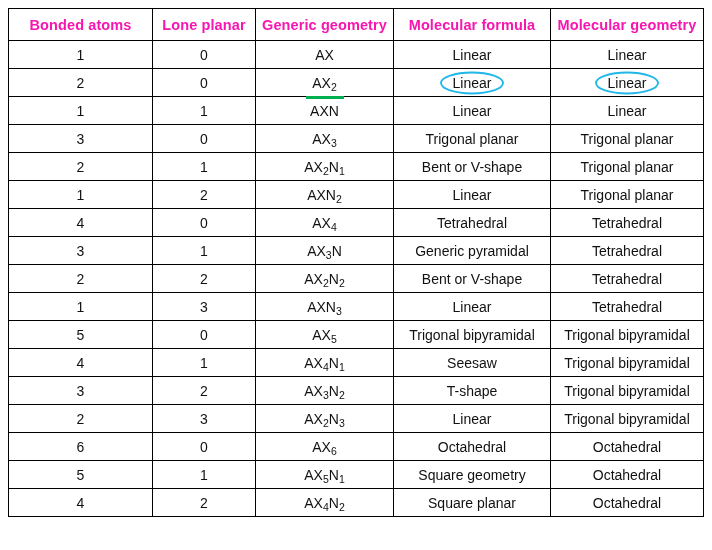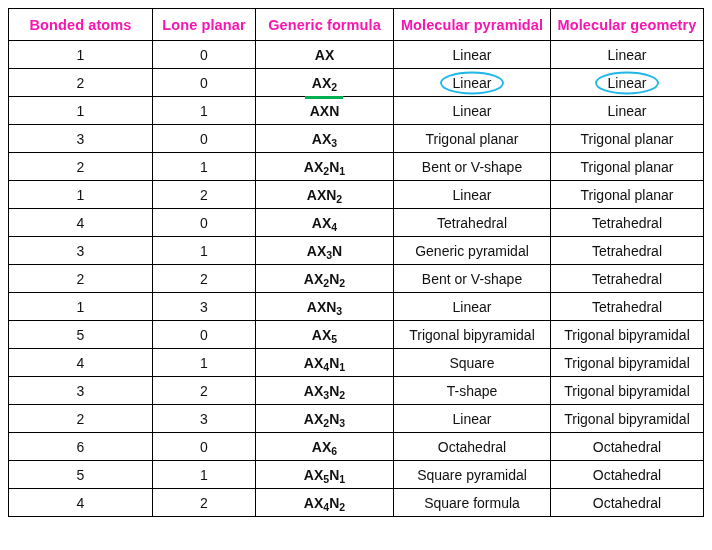--- a/index.html
+++ b/index.html
@@ -46,21 +46,21 @@
     height: 27px;
     font-size: 14px;
     color: #111111;
   }
   td.col-bonded, td.col-lone {
     font-size: 14px;
     color: #1a1a1a;
   }
   td.col-formula {
     color: #ee0000;
-    font-weight: bold;
+    font-weight: normal;
     font-size: 15px;
   }
   td.col-formula sub {
     font-size: 10.5px;
     vertical-align: baseline;
     position: relative;
     bottom: -3px;
   }
   .cellwrap {
     position: relative;
@@ -117,22 +117,22 @@
       <col class="c1">
         <col class="c2">
         <col class="c3">
         <col class="c4">
         <col class="c5">
     </colgroup>
     <thead>
       <tr>
         <th>Bonded atoms</th>
         <th>Lone planar</th>
-        <th>Generic formula</th>
-        <th>Molecular pyramidal</th>
+        <th>Generic geometry</th>
+        <th>Molecular formula</th>
         <th>Molecular geometry</th>
       </tr>
     </thead>
     <tbody>
         <tr>
           <td class="col-bonded">1</td>
           <td class="col-lone">0</td>
           <td class="col-formula"><span class="cellwrap">AX</span></td>
           <td>Linear</td>
           <td>Linear</td>
@@ -208,21 +208,21 @@
           <td class="col-bonded">5</td>
           <td class="col-lone">0</td>
           <td class="col-formula"><span class="cellwrap">AX<sub>5</sub></span></td>
           <td>Trigonal bipyramidal</td>
           <td>Trigonal bipyramidal</td>
         </tr>
         <tr>
           <td class="col-bonded">4</td>
           <td class="col-lone">1</td>
           <td class="col-formula"><span class="cellwrap">AX<sub>4</sub>N<sub>1</sub></span></td>
-          <td>Square</td>
+          <td>Seesaw</td>
           <td>Trigonal bipyramidal</td>
         </tr>
         <tr>
           <td class="col-bonded">3</td>
           <td class="col-lone">2</td>
           <td class="col-formula"><span class="cellwrap">AX<sub>3</sub>N<sub>2</sub></span></td>
           <td>T-shape</td>
           <td>Trigonal bipyramidal</td>
         </tr>
         <tr>
@@ -236,25 +236,25 @@
           <td class="col-bonded">6</td>
           <td class="col-lone">0</td>
           <td class="col-formula"><span class="cellwrap">AX<sub>6</sub></span></td>
           <td>Octahedral</td>
           <td>Octahedral</td>
         </tr>
         <tr>
           <td class="col-bonded">5</td>
           <td class="col-lone">1</td>
           <td class="col-formula"><span class="cellwrap">AX<sub>5</sub>N<sub>1</sub></span></td>
-          <td>Square pyramidal</td>
+          <td>Square geometry</td>
           <td>Octahedral</td>
         </tr>
         <tr>
           <td class="col-bonded">4</td>
           <td class="col-lone">2</td>
           <td class="col-formula"><span class="cellwrap">AX<sub>4</sub>N<sub>2</sub></span></td>
-          <td>Square formula</td>
+          <td>Square planar</td>
           <td>Octahedral</td>
         </tr>
       </tbody>
   </table>
 </div>
 
 </body></html>

